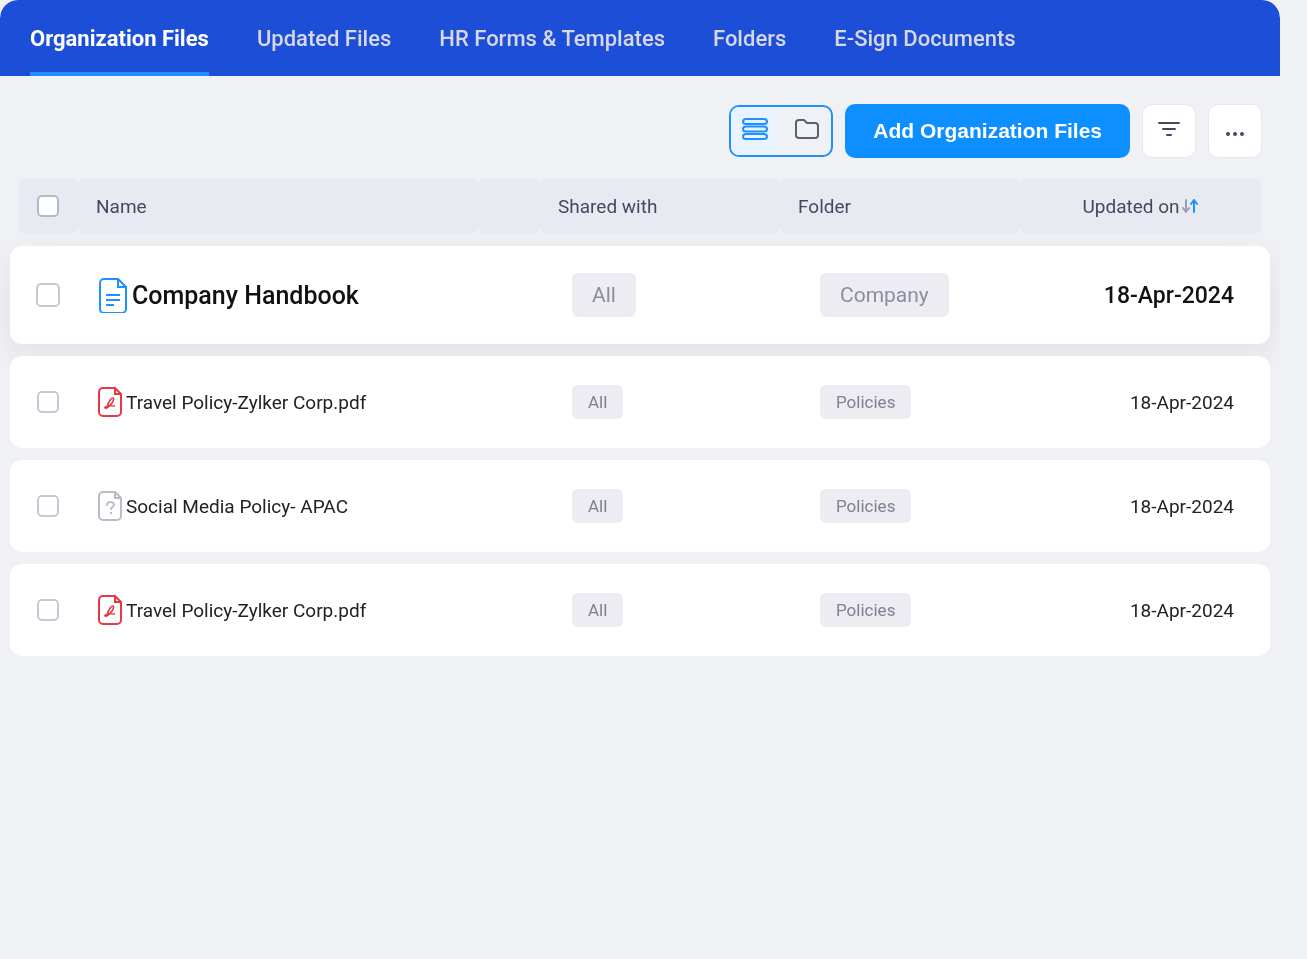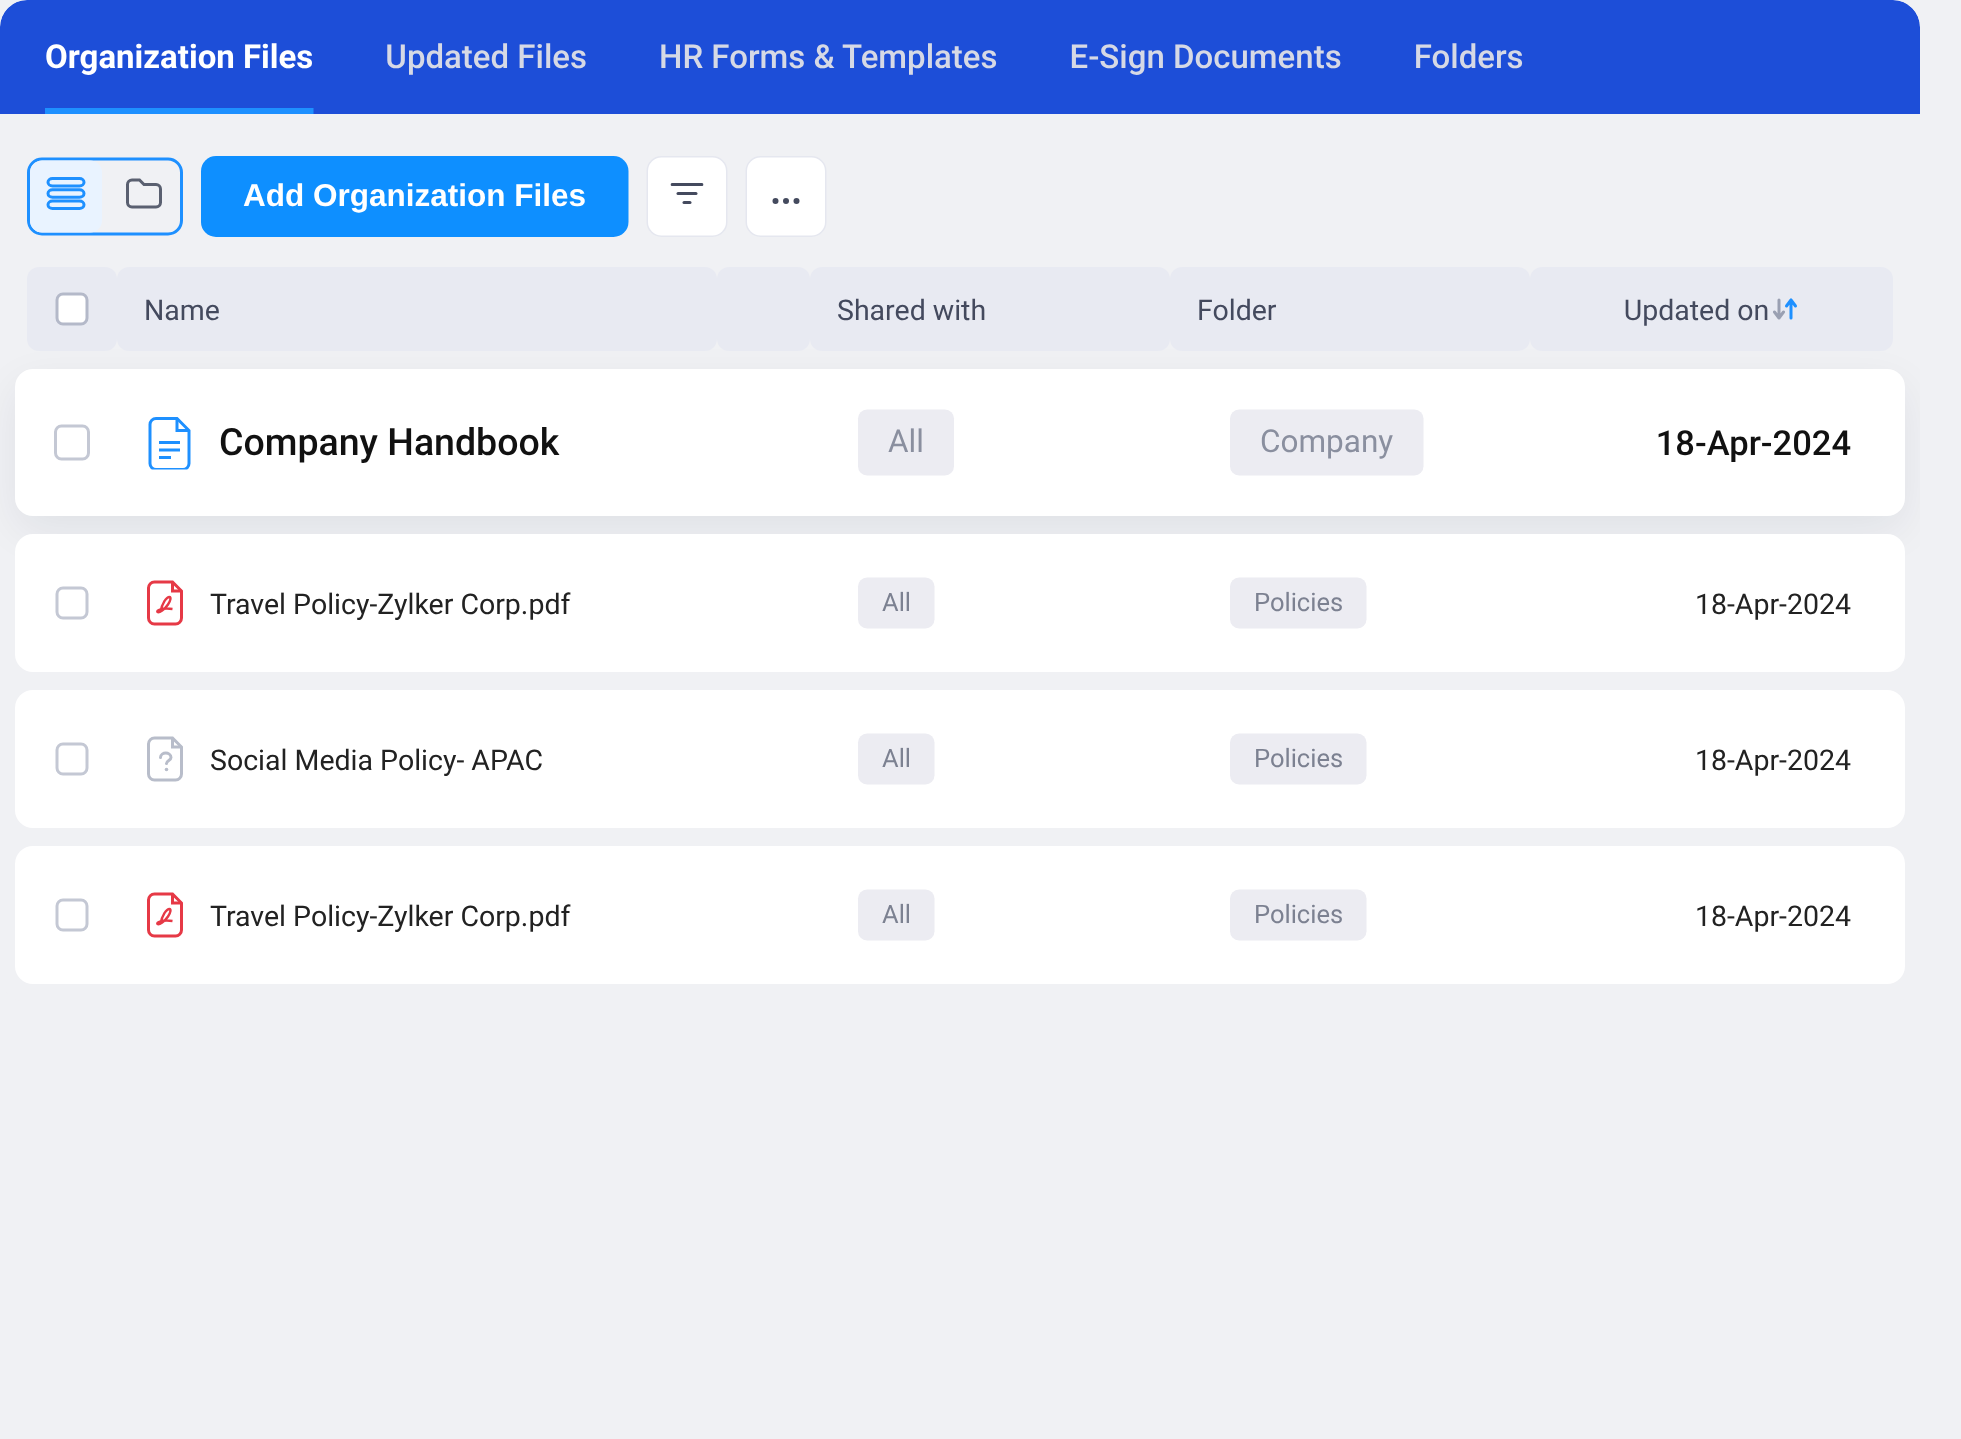--- a/index.html
+++ b/index.html
@@ -37,21 +37,21 @@
       border-bottom: 4px solid transparent;
       border-top: 4px solid transparent;
     }
     .tab.active {
       color: #ffffff;
       font-weight: 700;
       border-bottom: 4px solid #1e90ff;
     }
     .toolbar {
       display: flex;
-      justify-content: flex-start;
+      justify-content: flex-end;
       align-items: center;
       padding: 28px 18px 20px 18px;
       gap: 12px;
     }
     .view-toggle {
       display: flex;
       gap: 4px;
       border: 2px solid #1e90ff;
       border-radius: 10px;
       padding: 0;
@@ -124,21 +124,21 @@
       margin-bottom: 12px;
       padding: 0 8px;
       min-height: 92px;
     }
     .row.highlight {
       min-height: 98px;
       box-shadow: 0 10px 30px rgba(20,30,60,0.07);
     }
     .cell { display: flex; align-items: center; padding: 0 8px; }
     .cell.check { justify-content: center; padding: 0; }
-    .cell.name { gap: 14px; padding-left: 10px; }
+    .cell.name { padding-left: 10px; }
     .cell.date { justify-content: flex-end; padding-right: 28px; font-size: 19px; color: #222; }
     .row.highlight .cell.date { font-size: 23px; font-weight: 500; color: #111; }
     .filename { font-size: 19px; color: #222; }
     .row.highlight .filename { font-size: 25px; font-weight: 500; color: #111; }
     .checkbox {
       width: 22px; height: 22px; border: 2px solid #c4c8d4; border-radius: 5px; background: #fff; cursor: pointer;
     }
     .row.highlight .checkbox { width: 24px; height: 24px; }
     .th-cell .checkbox { width: 22px; height: 22px; border-color: #b4b9c9; }
     .pill {
@@ -153,22 +153,22 @@
   </style>
 </head>
 <body>
 
 <div class="container">
 
   <div class="topnav">
     <div class="tab active">Organization Files</div>
     <div class="tab">Updated Files</div>
     <div class="tab">HR Forms &amp; Templates</div>
+    <div class="tab">Folders</div>
     <div class="tab">E-Sign Documents</div>
-    <div class="tab">Folders</div>
   </div>
 
   <div class="toolbar">
     <div class="view-toggle">
       <div class="view-btn active">
         <span>
           <svg width="28" height="22" viewBox="0 0 28 22">
               <rect x="2" y="1" rx="3" ry="3" width="24" height="5" fill="none" stroke="#1e90ff" stroke-width="2"></rect>
               <rect x="2" y="8.5" rx="3" ry="3" width="24" height="5" fill="none" stroke="#1e90ff" stroke-width="2"></rect>
               <rect x="2" y="16" rx="3" ry="3" width="24" height="5" fill="none" stroke="#1e90ff" stroke-width="2"></rect>

